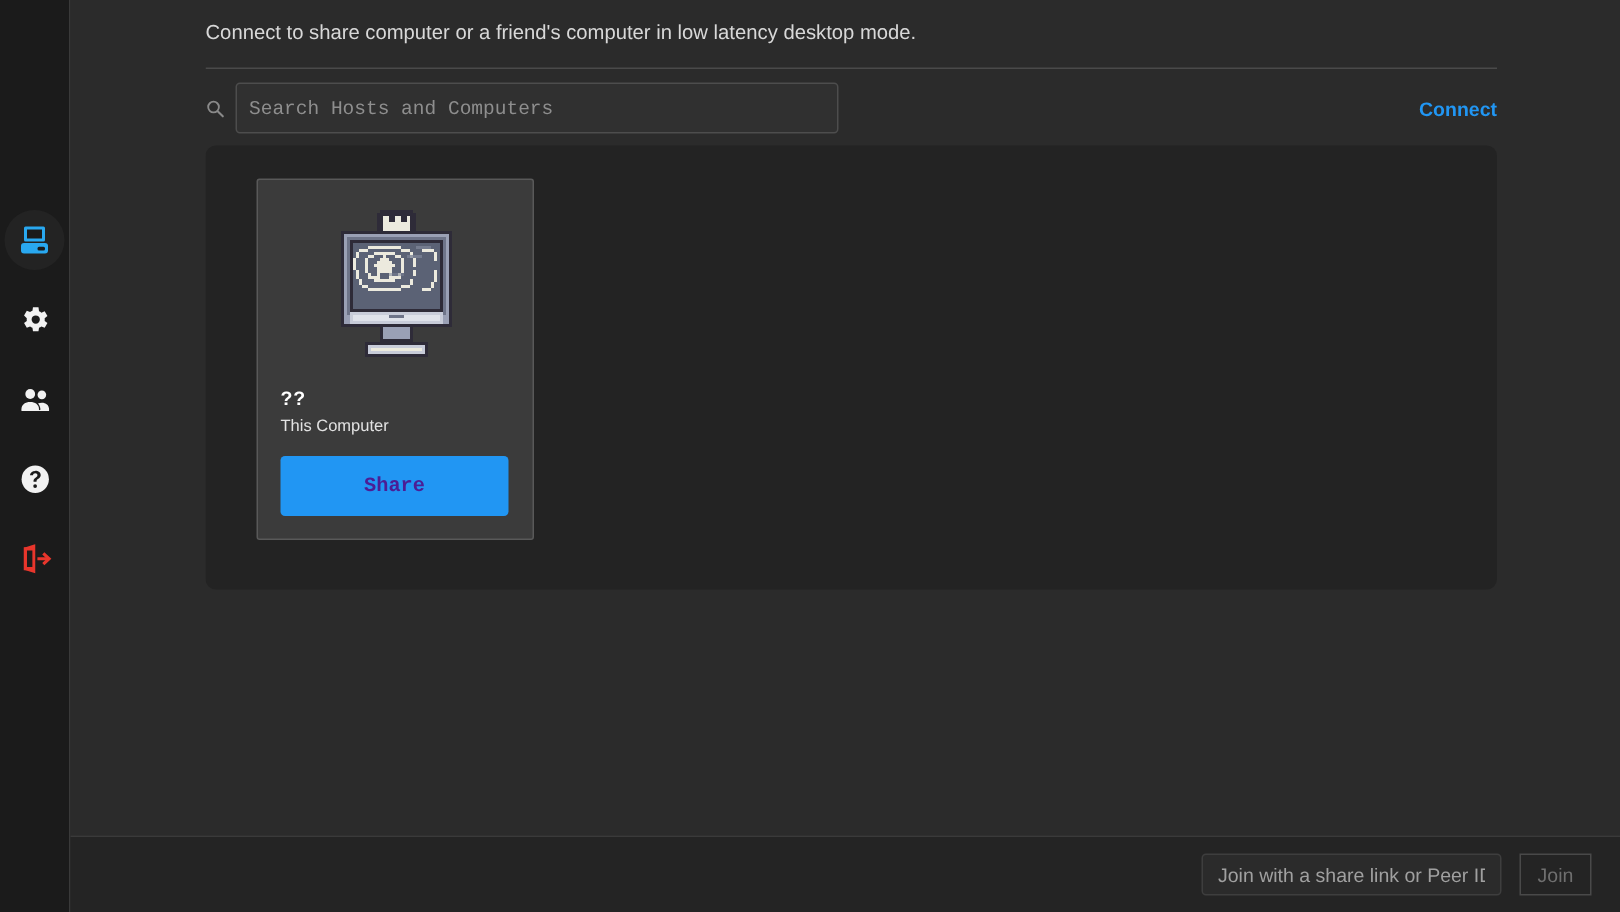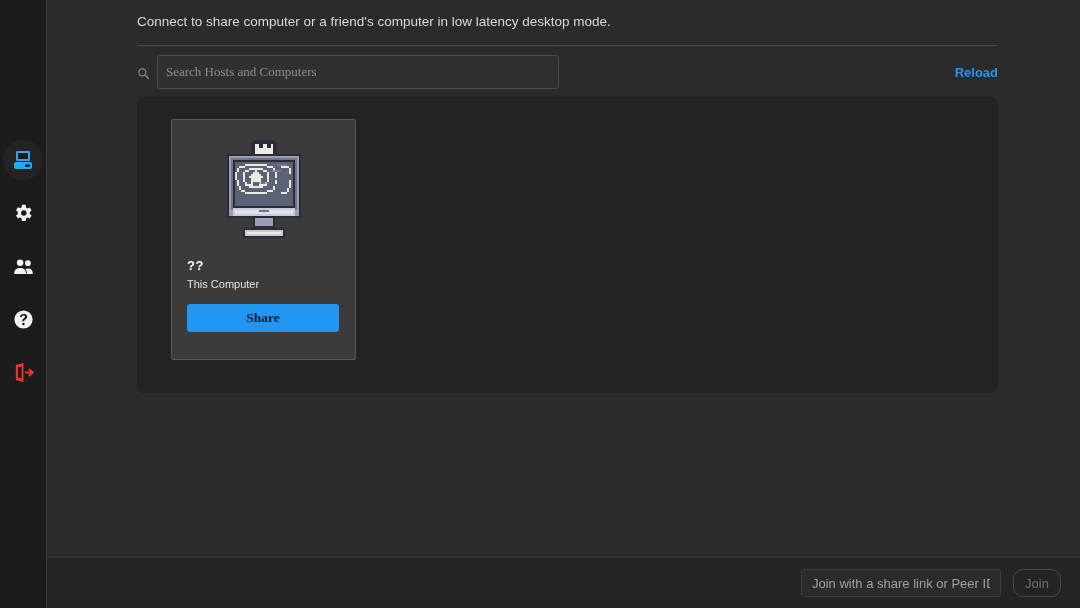--- a/index.html
+++ b/index.html
@@ -92,21 +92,21 @@
   .search-icon { width: 13px; height: 13px; flex: 0 0 13px; opacity: .65; }
   .search-input {
     width: 402px;
     height: 24px;
     background: #303030;
     border: 1px solid #4d4d4d;
     border-radius: 3px;
     color: #d9d9d9;
     font-size: 13px;
     padding: 16px 8px;
-    font-family: Liberation Serif, serif;
+    font-family: Liberation Mono, monospace;
     outline: none;
   }
   .search-input::placeholder { color: #8e8e8e; }
   .reload-link {
     margin-left: auto;
     color: #2196f3;
     font-size: 13px;
     font-weight: bold;
     cursor: pointer;
     user-select: none;
@@ -145,29 +145,29 @@
     letter-spacing: .5px;
     margin-top: 4px;
   }
   .card-name {
     font-size: 11px;
     color: #e2e2e2;
     margin-top: 5px;
   }
   .share-btn {
     margin-top: 14px;
-    height: 28px;
+    height: 40px;
     width: 152px;
     background: #2196f3;
     border: none;
     border-radius: 3px;
-    color: #0f172a;
+    color: #4c1d95;
     font-size: 13.5px;
     font-weight: bold;
-    font-family: Liberation Serif, serif;
+    font-family: Liberation Mono, monospace;
     cursor: pointer;
   }
 
   
   .bottombar {
     position: absolute;
     left: 0; right: 0; bottom: 0;
     height: 51px;
     background: #242424;
     border-top: 1px solid #3a3a3a;
@@ -188,21 +188,21 @@
     padding: 0 10px;
     font-family: "Liberation Sans", sans-serif;
     outline: none;
   }
   .join-input::placeholder { color: #a0a0a0; }
   .join-btn {
     width: 48px;
     height: 28px;
     background: transparent;
     border: 1px solid #494949;
-    border-radius: 10px;
+    border-radius: 0;
     color: #6f6f6f;
     font-size: 13px;
     font-family: "Liberation Sans", sans-serif;
     cursor: default;
   }
 </style>
 </head>
 <body>
 
 <div class="app">
@@ -270,21 +270,21 @@
       <div class="toolbar">
         <div class="search-wrap">
           <span class="search-icon">
             <svg width="13" height="13" viewBox="0 0 16 16">
               <circle cx="6.6" cy="6.6" r="4.4" fill="none" stroke="#bdbdbd" stroke-width="1.5"></circle>
               <path d="m10.2 10.2 4 4" stroke="#bdbdbd" stroke-width="1.7" stroke-linecap="round"></path>
             </svg>
           </span>
           <input class="search-input" type="text" placeholder="Search Hosts and Computers" style="">
         </div>
-        <div class="reload-link">Reload</div>
+        <div class="reload-link">Connect</div>
       </div>
 
       <div class="panel">
 
         <div class="card">
           <div class="card-art">
             <span>
               <svg width="86" height="110" viewBox="0 0 43 55" shape-rendering="crispEdges">
 
                 <rect x="16" y="1" width="11" height="1" fill="#2e2b38"></rect>

